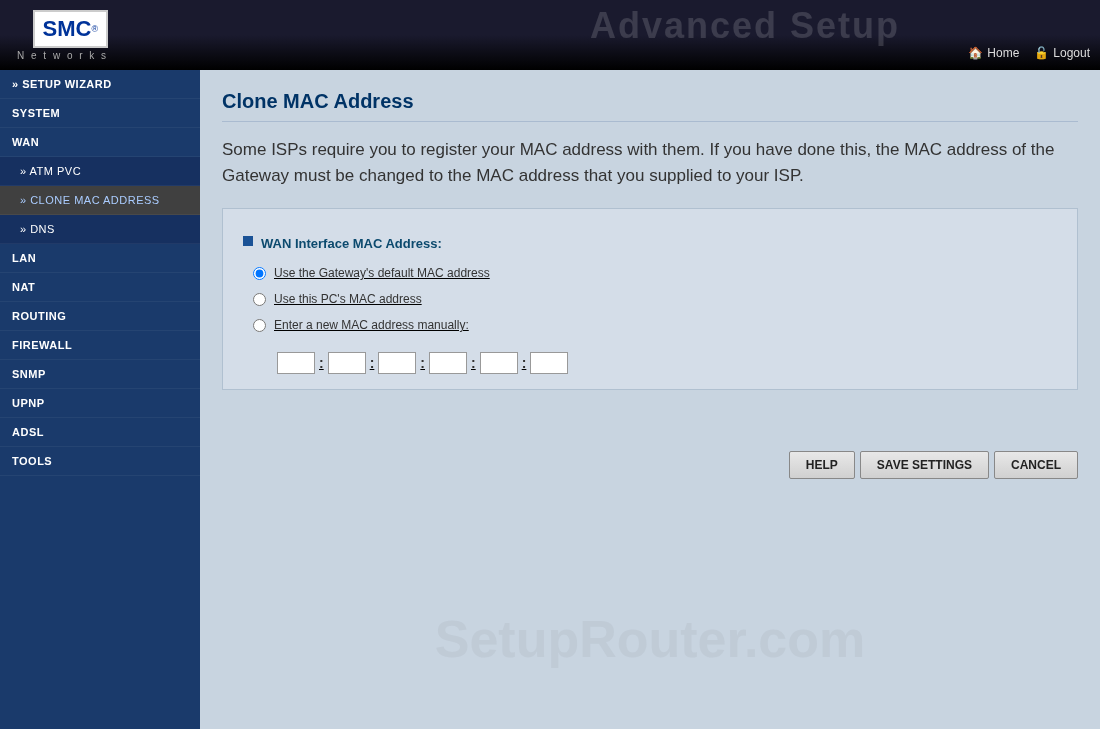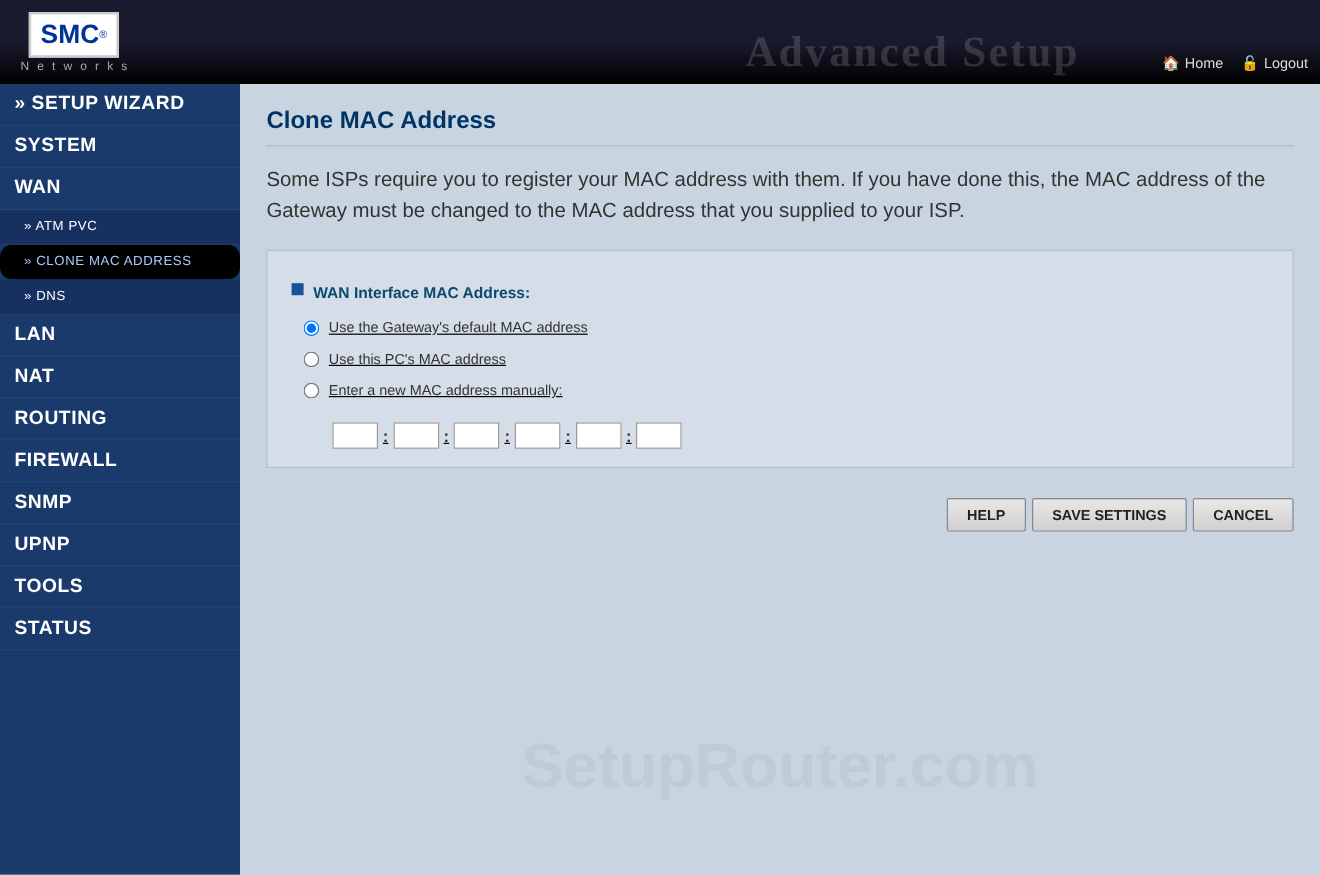--- a/index.html
+++ b/index.html
@@ -12,21 +12,21 @@
       background: linear-gradient(to bottom, #1a1a2e 0%, #1a1a2e 50%, #000 100%);
       display: flex;
       align-items: center;
       justify-content: space-between;
       padding: 0 15px;
       position: relative;
     }
     #logo-area {
       display: flex;
       flex-direction: column;
-      align-items: center;
+      align-items: flex-end;
     }
     #logo-box {
       background: white;
       border: 2px solid #ccc;
       padding: 4px 8px;
       display: flex;
       align-items: center;
     }
     #logo-smc {
       font-size: 22px;
@@ -42,26 +42,25 @@
     #logo-networks {
       color: #aaa;
       font-size: 10px;
       letter-spacing: 2px;
       margin-top: 2px;
       padding-left: 2px;
     }
     #header-title {
       position: absolute;
       right: 200px;
-      top: 22px;
+      top: 5px;
       font-size: 36px;
       font-weight: bold;
       color: rgba(255,255,255,0.15);
       letter-spacing: 2px;
-      font-family: Liberation Serif, serif;
     }
     #header-nav {
       display: flex;
       gap: 15px;
       align-items: center;
       position: absolute;
       right: 10px;
       bottom: 10px;
     }
     .header-nav-item {
@@ -83,34 +82,34 @@
     #sidebar {
       width: 200px;
       background: #1a3a6b;
       flex-shrink: 0;
       overflow-y: auto;
     }
     .sidebar-item {
       display: block;
       padding: 8px 12px;
       color: white;
-      font-size: 16px;
+      font-size: 11px;
       font-weight: bold;
       cursor: pointer;
       border-bottom: 1px solid rgba(255,255,255,0.05);
       text-transform: uppercase;
       letter-spacing: 0.5px;
     }
     .sidebar-item.sub {
       padding-left: 20px;
       font-weight: normal;
       background: #163060;
       font-size: 11px;
     }
-    .sidebar-item.sub.active-sub { background: #000000; color: #aaccff; border-radius: 10px; }
+    .sidebar-item.sub.active-sub { background: #404040; color: #aaccff; }
 
     
     #main {
       flex: 1;
       background: #c8d4e0;
       padding: 20px 22px;
       position: relative;
       overflow: auto;
     }
     #page-title {
@@ -224,20 +223,21 @@
     .btn {
       padding: 6px 16px;
       border: 1px solid #888;
       background: linear-gradient(to bottom, #e8e8e8, #d0d0d0);
       color: #222;
       font-size: 12px;
       font-weight: bold;
       cursor: pointer;
       border-radius: 2px;
       text-transform: uppercase;
+      margin-top: 36px;
     }
   </style>
 </head>
 <body>
 
 <div id="header">
   <div id="logo-area">
     <div id="logo-box">
       <span id="logo-smc">SMC</span>
         <span id="logo-reg">®</span>
@@ -265,22 +265,22 @@
       <div class="sidebar-item">WAN</div>
       <div class="sidebar-item sub">» ATM PVC</div>
       <div class="sidebar-item sub active-sub">» Clone MAC Address</div>
       <div class="sidebar-item sub">» DNS</div>
       <div class="sidebar-item">LAN</div>
       <div class="sidebar-item">NAT</div>
       <div class="sidebar-item">ROUTING</div>
       <div class="sidebar-item">FIREWALL</div>
       <div class="sidebar-item">SNMP</div>
       <div class="sidebar-item">UPnP</div>
+      <div class="sidebar-item">ADSL</div>
       <div class="sidebar-item">TOOLS</div>
-      <div class="sidebar-item">STATUS</div>
     </div>
 
   <div id="main">
     <div id="page-title">Clone MAC Address</div>
     <div id="description">Some ISPs require you to register your MAC address with them. If you have done this, the MAC address of the Gateway must be changed to the MAC address that you supplied to your ISP.</div>
 
     <div id="wan-section">
       <div class="section-header">
         <span class="section-header-icon"></span>
         <span>WAN Interface MAC Address:</span>

